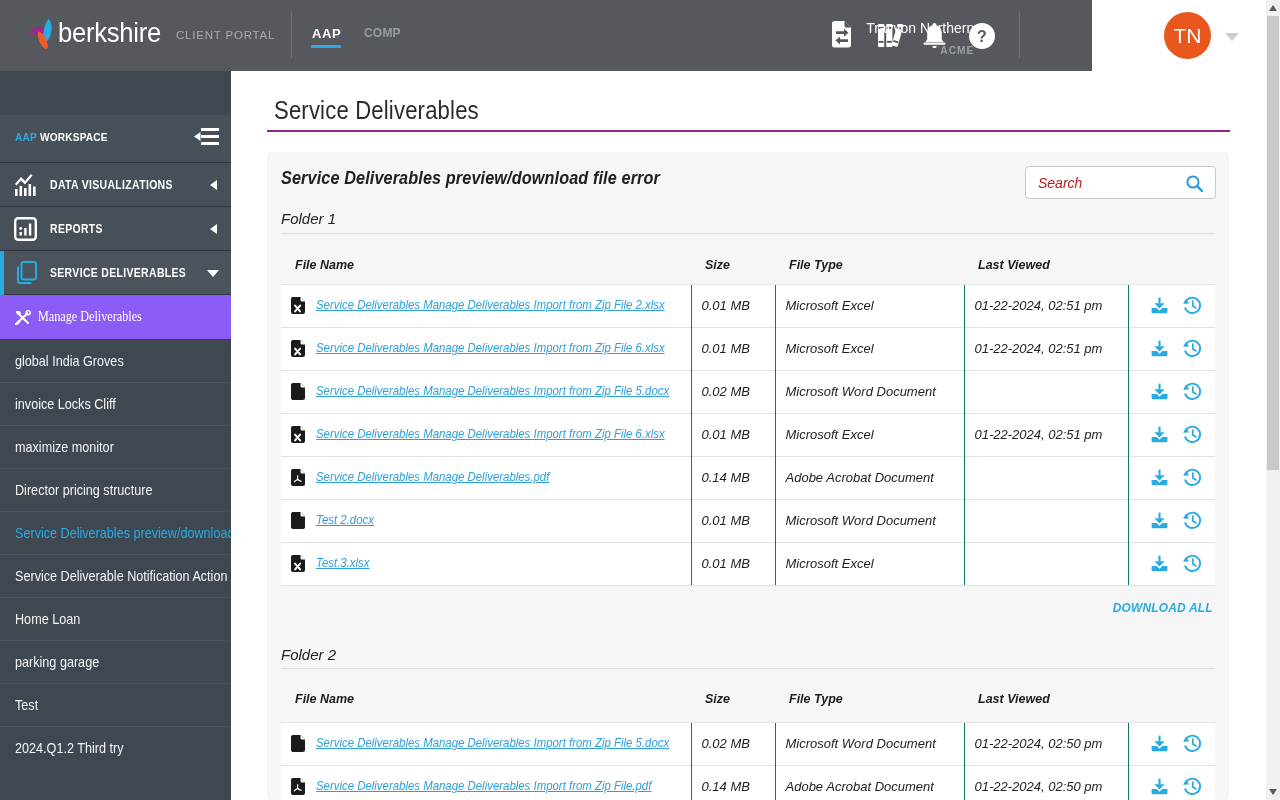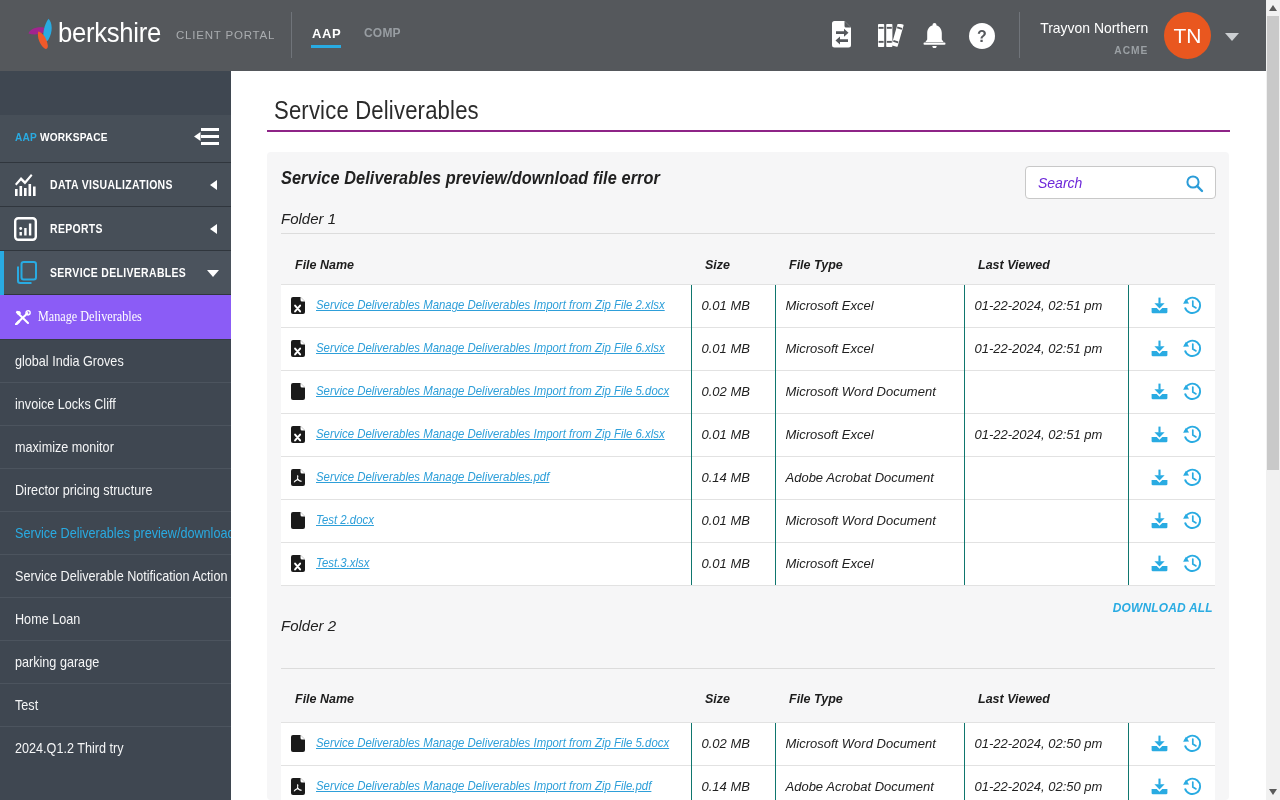--- a/index.html
+++ b/index.html
@@ -1,19 +1,19 @@
 <!DOCTYPE html>
 <html><head>
 <meta charset="utf-8">
 <style>
 * { margin:0; padding:0; box-sizing:border-box; }
 html,body { width:1280px; height:800px; overflow:hidden; font-family:"Liberation Sans", sans-serif; background:#fff; }
 
 
-#header { position:absolute; left:0; top:0; width:1266px; height:71px; background:#55585c; }
+#header { position:absolute; left:0; top:0; width:1092px; height:71px; background:#55585c; }
 #logoicon { position:absolute; left:28px; top:18px; }
 #logotext { position:absolute; left:58px; top:18px; font-size:27px; color:#fff; font-weight:400; letter-spacing:-0.3px; transform:scaleX(0.95); transform-origin:left; }
 #cportal { position:absolute; left:176px; top:29px; font-size:11.5px; color:#a9acaf; letter-spacing:0.8px;text-align:right; }
 .vdiv { position:absolute; top:12px; width:1px; height:46px; background:#70747a; }
 #tab-aap { position:absolute; left:312px; top:26px; font-size:13px; font-weight:bold; color:#fff; letter-spacing:0.6px; }
 #tab-aap::after { content:""; position:absolute; left:-1px; top:19px; width:30px; height:3px; background:#29abe2; }
 #tab-comp { position:absolute; left:364px; top:26px; font-size:12px; font-weight:bold; color:#989da2; letter-spacing:0.2px; }
 .hicon { position:absolute; top:21px; }
 #uname { position:absolute; right:118px; top:20px; text-align:right; color:#fff; font-size:15px; line-height:16px; transform:scaleX(0.93); transform-origin:right; }
 #uname .acme { display:block; margin-top:6px; font-size:11px; font-weight:bold; color:#9ba0a4; letter-spacing:1px; }
@@ -40,21 +40,21 @@
 .litem span { position:absolute; left:15px; top:13px; font-size:14.5px; color:#f4f5f6; white-space:nowrap; transform:scaleX(0.87); transform-origin:left; }
 .litem .active { color:#29abe2; }
 
 
 #main { position:absolute; left:231px; top:71px; width:1035px; height:729px; background:#fff; }
 #h1 { position:absolute; left:43px; top:24px; font-size:26px; font-weight:500; color:#2b2b2b; letter-spacing:0.2px; transform:scaleX(0.85); transform-origin:left; }
 #purpleline { position:absolute; left:36px; top:59px; width:963px; height:2px; background:#8e2487; }
 #card { position:absolute; left:36px; top:81px; width:962px; height:648px; background:#f6f6f7; border-radius:4px;font-style:italic; }
 #cardtitle { position:absolute; left:14px; top:16px; font-size:17.5px; font-weight:bold; color:#212121; letter-spacing:0.1px; transform:scaleX(0.93); transform-origin:left; white-space:nowrap; }
 #searchbox { position:absolute; right:13px; top:14px; width:191px; height:33px; background:#fff; border:1px solid #c8c8c8; border-radius:4px; }
-#searchbox .ph { position:absolute; left:12px; top:8px; font-size:14px; color:#6d28d9; }
+#searchbox .ph { position:absolute; left:12px; top:8px; font-size:14px; color:#b91c1c; }
 #searchbox svg { position:absolute; right:11px; top:7px; }
 .folder { position:absolute; left:14px; font-size:15px; color:#212121; }
 .fdiv { position:absolute; left:14px; width:934px; height:1px; background:#dcdcdc; }
 table { border-collapse:collapse; table-layout:fixed; position:absolute; left:14px; width:934px; }
 #t2 th { height:54px; padding-top:8px; }
 th { font-size:12.5px; font-weight:bold; color:#1d1d1d; text-align:left; height:51px; vertical-align:middle; padding:13px 0 0 14px; }
 td { background:#fff; border-top:1px solid #e2e2e2; height:43px; font-size:13px; color:#212121; padding:0 0 0 10px; vertical-align:middle; white-space:nowrap; overflow:hidden; }
 tr td:nth-child(n+2) { border-left:1px solid #0f766e; }
 tbody tr:last-child td { border-bottom:1px solid #e2e2e2; }
 td.fname { padding-left:10px; }
@@ -365,21 +365,21 @@
                 <path d="M1.6 11.9 h5.1 l2.8 2.9 2.8 -2.9 h5.1 v4.1 a1.3 1.3 0 0 1 -1.3 1.3 H2.9 a1.3 1.3 0 0 1 -1.3 -1.3 Z" fill="#29abe2"></path>
               </svg><svg width="19" height="19" viewBox="0 0 19 19">
                 <path d="M2.35 6.2 A7.7 7.7 0 1 1 2 11.5" stroke="#29abe2" stroke-width="1.9" fill="none"></path>
                 <path d="M0.1 7.8 L6.1 7.4 L2.9 2.7 Z" fill="#29abe2"></path>
                 <path d="M9.8 5 V10 L13 11.9" stroke="#29abe2" stroke-width="1.7" fill="none" stroke-linecap="round"></path>
               </svg></td>
           </tr>
       </tbody>
     </table>
     <div id="dlall" style="top:448px">DOWNLOAD ALL</div>
-    <div class="folder" style="top:465px">Folder 2</div>
+    <div class="folder" style="top:494px">Folder 2</div>
     <div class="fdiv" style="top:516px"></div>
     <table style="top:516px" id="t2">
       <colgroup>
           <col style="width:410px">
           <col style="width:84px">
           <col style="width:189px">
           <col style="width:164px">
           <col style="width:87px">
         </colgroup>
       <thead>

